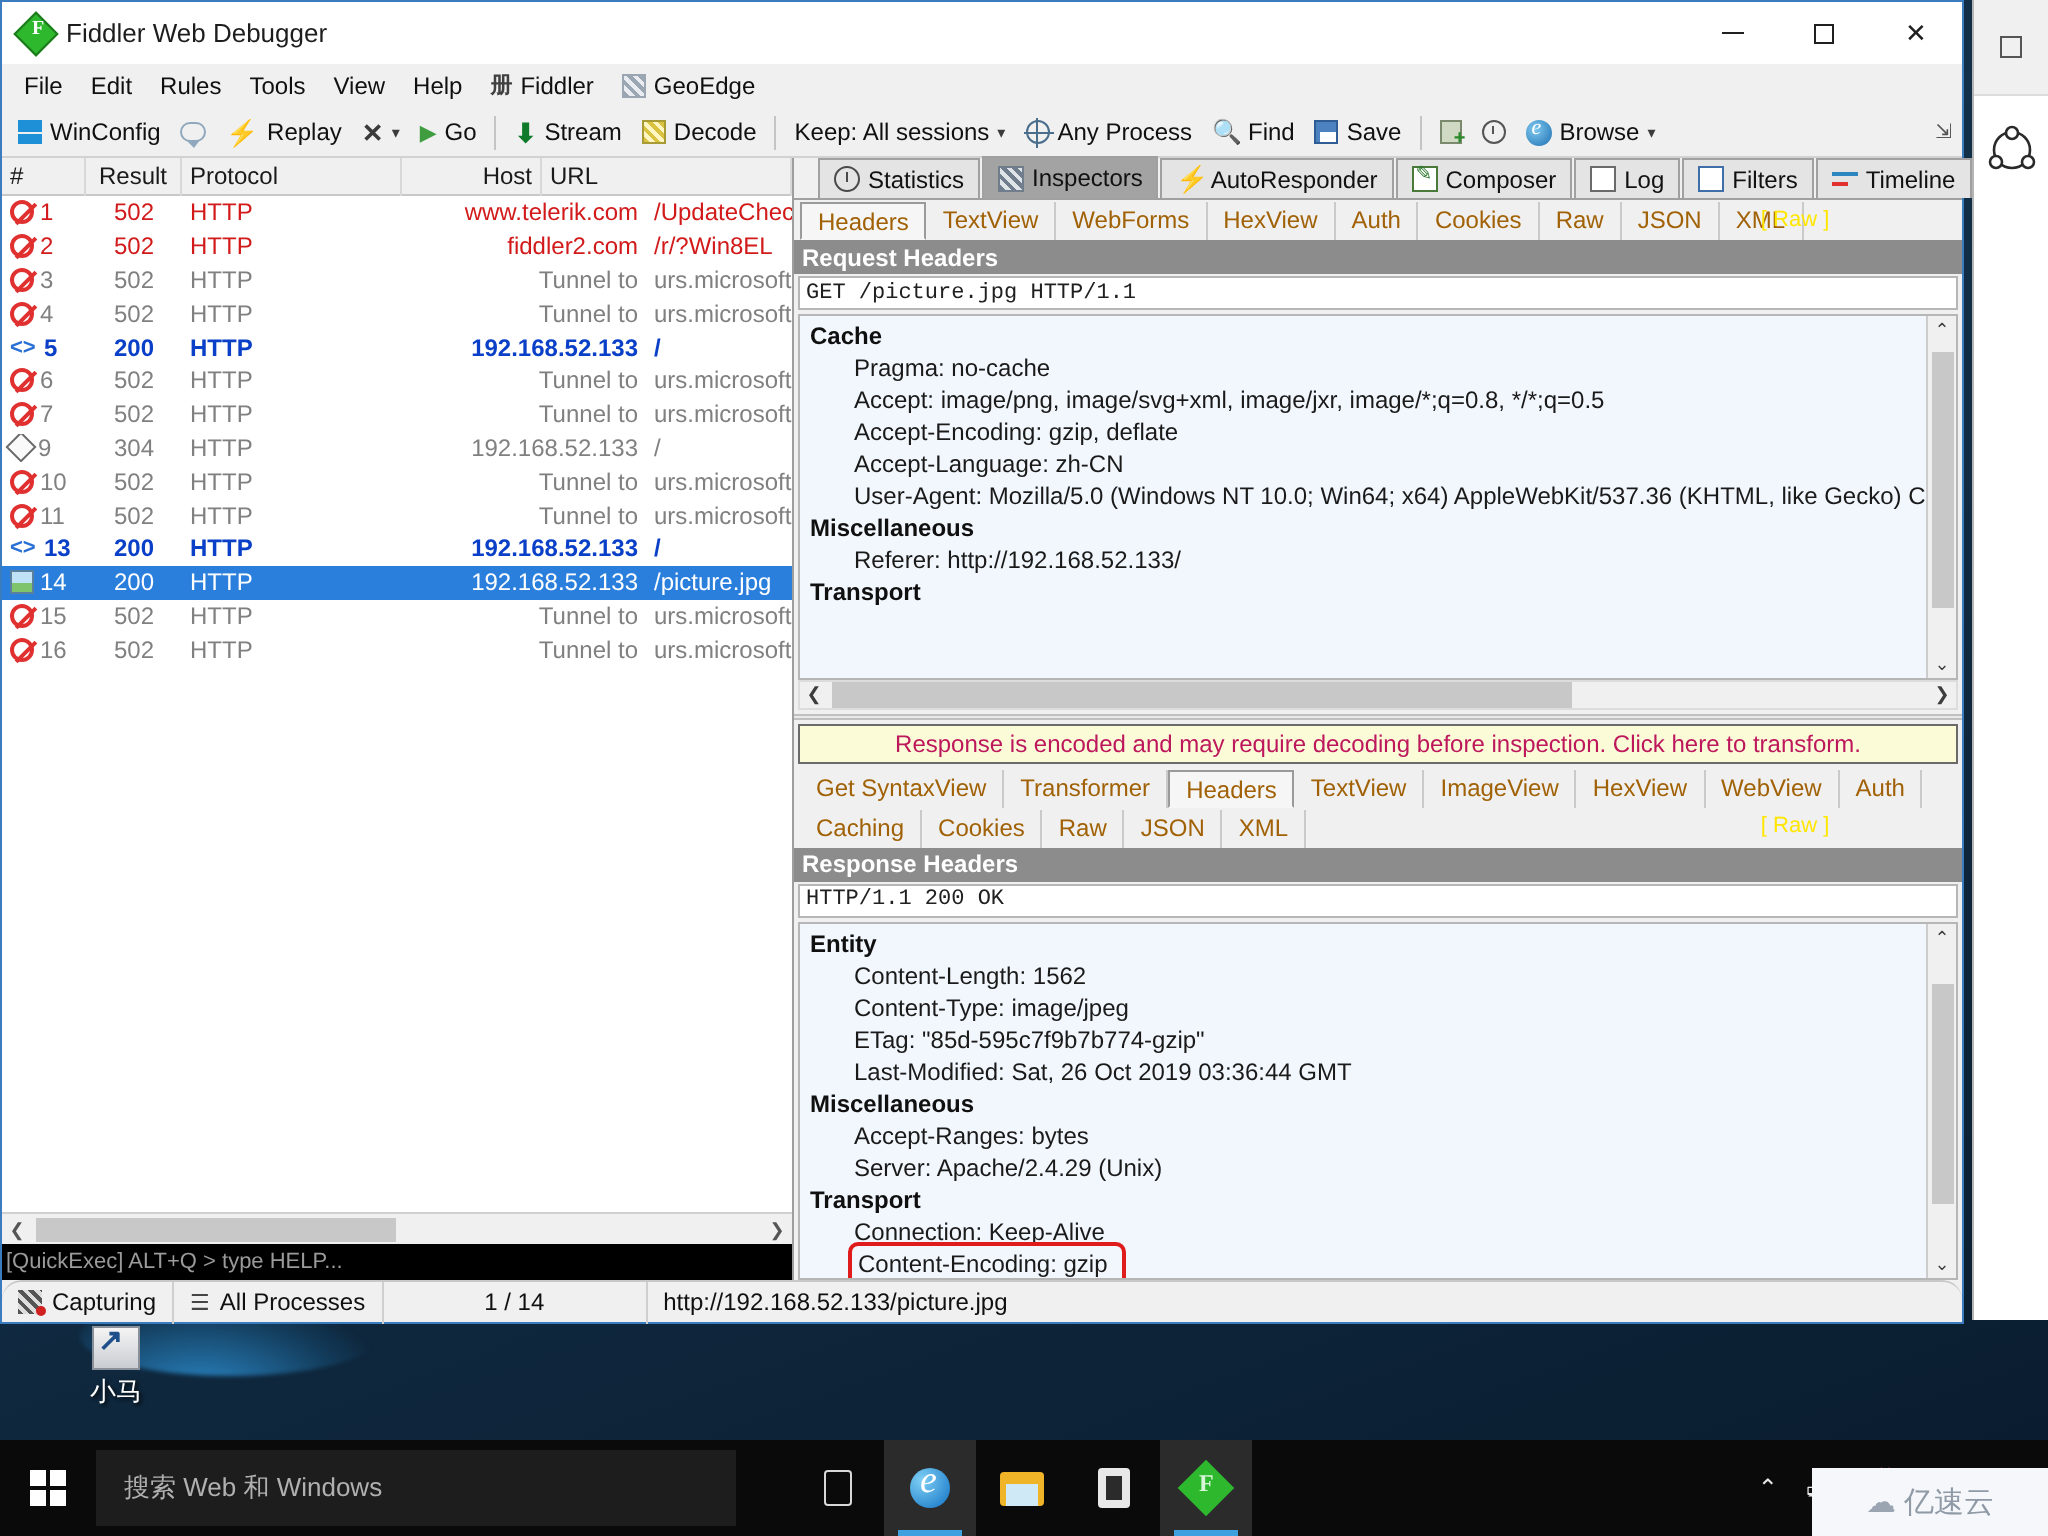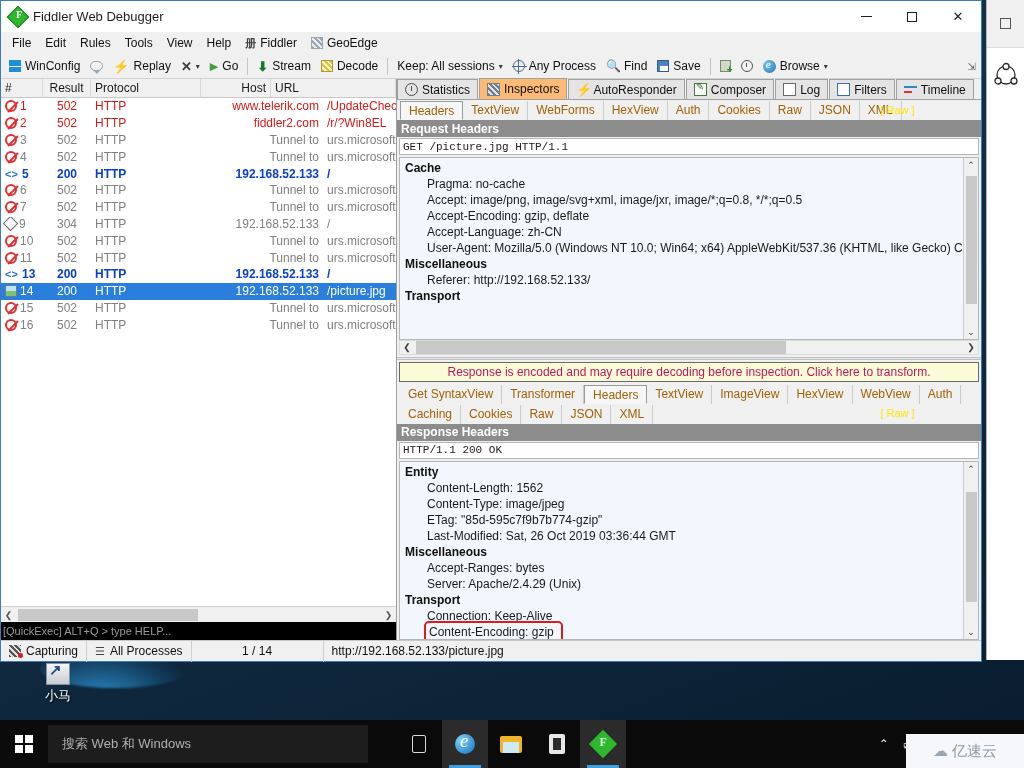--- a/index.html
+++ b/index.html
@@ -265,29 +265,29 @@
     display: flex; align-items: center; padding-left: 2px; flex: 0 0 auto;
     font-family: "Liberation Sans", sans-serif;
   }
 
   
   #right { flex: 1 1 auto; display: flex; flex-direction: column; background: #f0f0f0;
            min-width: 0; }
   
   #tabstrip-main {
     height: 21px; background: #f0f0f0; display: flex; align-items: flex-end;
-    padding-left: 0; flex: 0 0 auto; border-bottom: 1px solid #a0a0a0;
+    padding-left: 12px; flex: 0 0 auto; border-bottom: 1px solid #a0a0a0;
   }
   .mtab {
     display: flex; align-items: center; gap: 4px;
     height: 20px; padding: 0 7px; font-size: 12px; color: #111;
     border: 1px solid #a0a0a0; border-bottom: none; background: #e4e4e4;
     margin-right: 1px;
   }
-  .mtab.active { background: #fdba74; height: 21px; font-weight: normal; }
+  .mtab.active { background: #a3a3a3; height: 21px; font-weight: normal; }
   .mtab-ico { width: 13px; height: 13px; flex: 0 0 auto; }
   .i-stats { border: 1.3px solid #4a4a4a; border-radius: 50%; position: relative; }
   .i-stats:after { content:""; position:absolute; left:5px; top:2px; width:1px; height:5px; background:#4a4a4a; }
   .i-insp { background: repeating-linear-gradient(45deg,#6f7d8c 0 2px,#dfe4e9 2px 4px); border:1px solid #6f7d8c; }
   .i-auto { color: #f0b400; font-size: 13px; font-weight: bold; line-height: 13px; }
   .i-comp { background: #fff; border: 1px solid #4a7a3a; position: relative; }
   .i-comp:after { content:"✎"; position:absolute; left:1px; top:-3px; font-size:10px; color:#2d7a2d; }
   .i-log { background: #fff; border: 1px solid #6a6a6a; }
   .i-filt { background: #fff; border: 1.3px solid #3f6fa8; }
   .i-time { position: relative; }
@@ -358,20 +358,21 @@
   #resp-pane { display: flex; flex-direction: column; flex: 1 1 auto; min-height: 0; }
 
   .hl-box { outline: 2px solid #e01b1b; outline-offset: 1px;
             display: inline-block; padding: 0 6px 1px 2px; border-radius: 2px; }
 
   
   #statusbar {
     height: 21px; background: #f0f0f0; border-top: 1px solid #c8c8c8;
     display: flex; align-items: center; font-size: 12px; color: #101010;
     flex: 0 0 auto;
+    border-radius: 10px;
   }
   #statusbar .sb {
     padding: 0 8px; height: 21px; display: flex; align-items: center; gap: 5px;
     border-right: 1px solid #cfcfcf;
   }
   #statusbar .sb.nb { border-right: none; }
   .cap-ico {
     width: 12px; height: 12px;
     background: repeating-linear-gradient(45deg,#555 0 2px,#ddd 2px 4px);
     position: relative;

